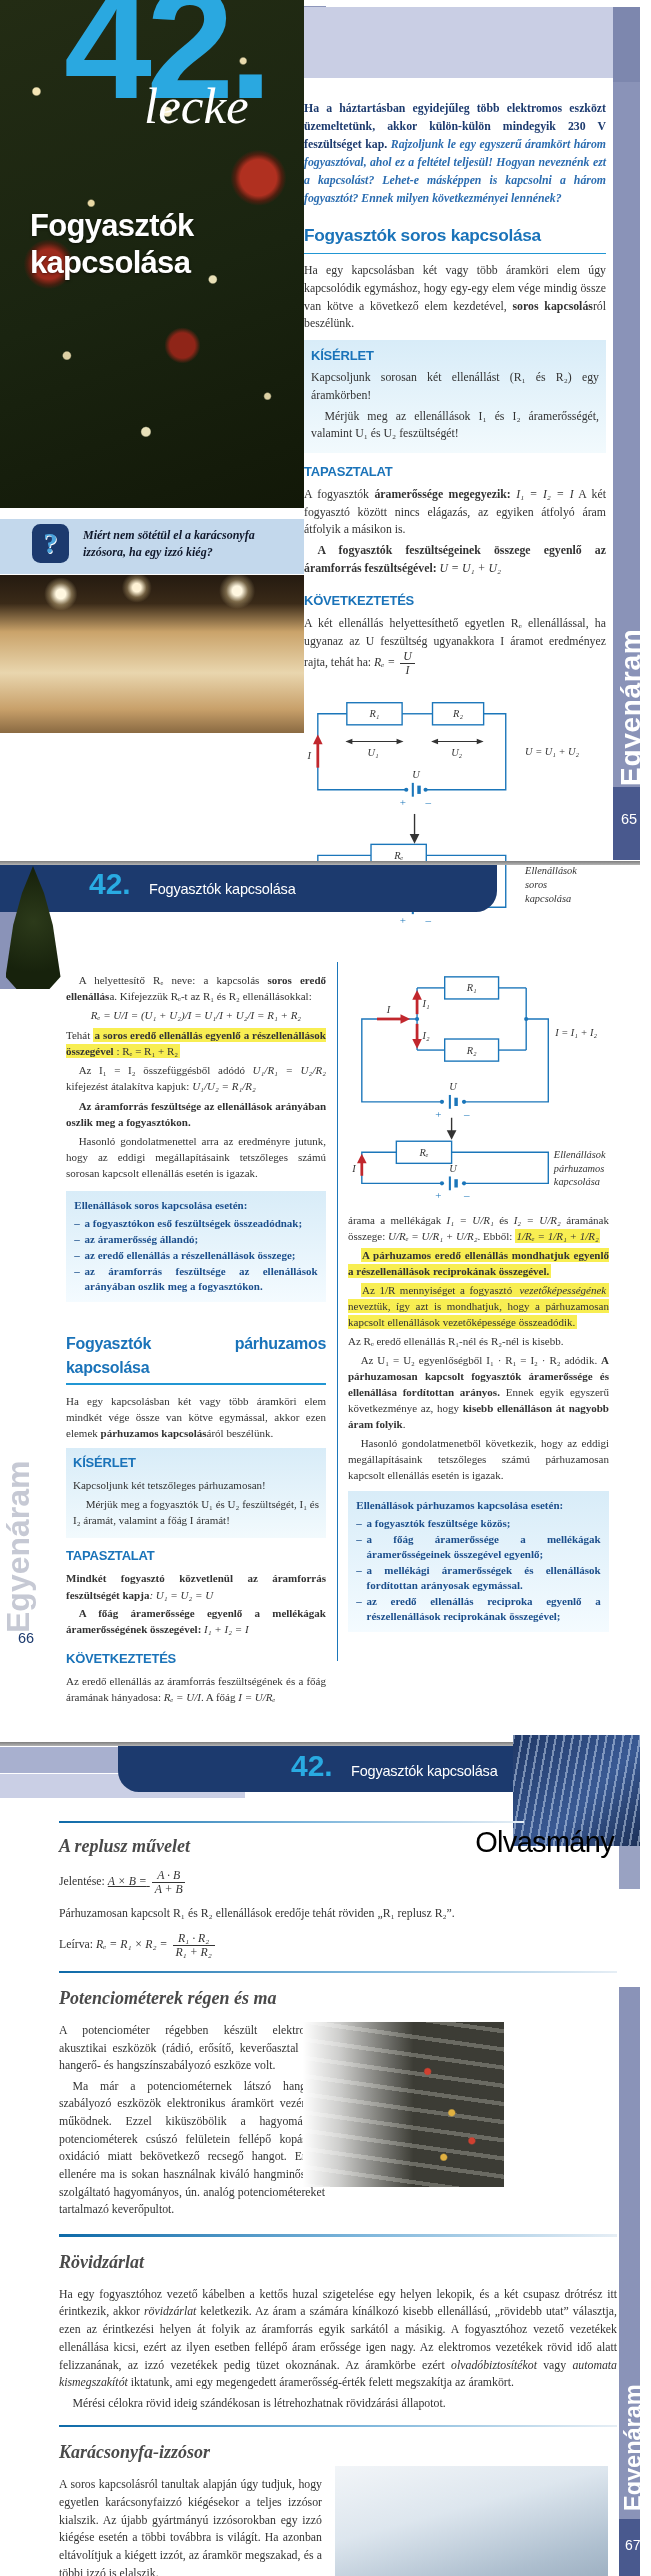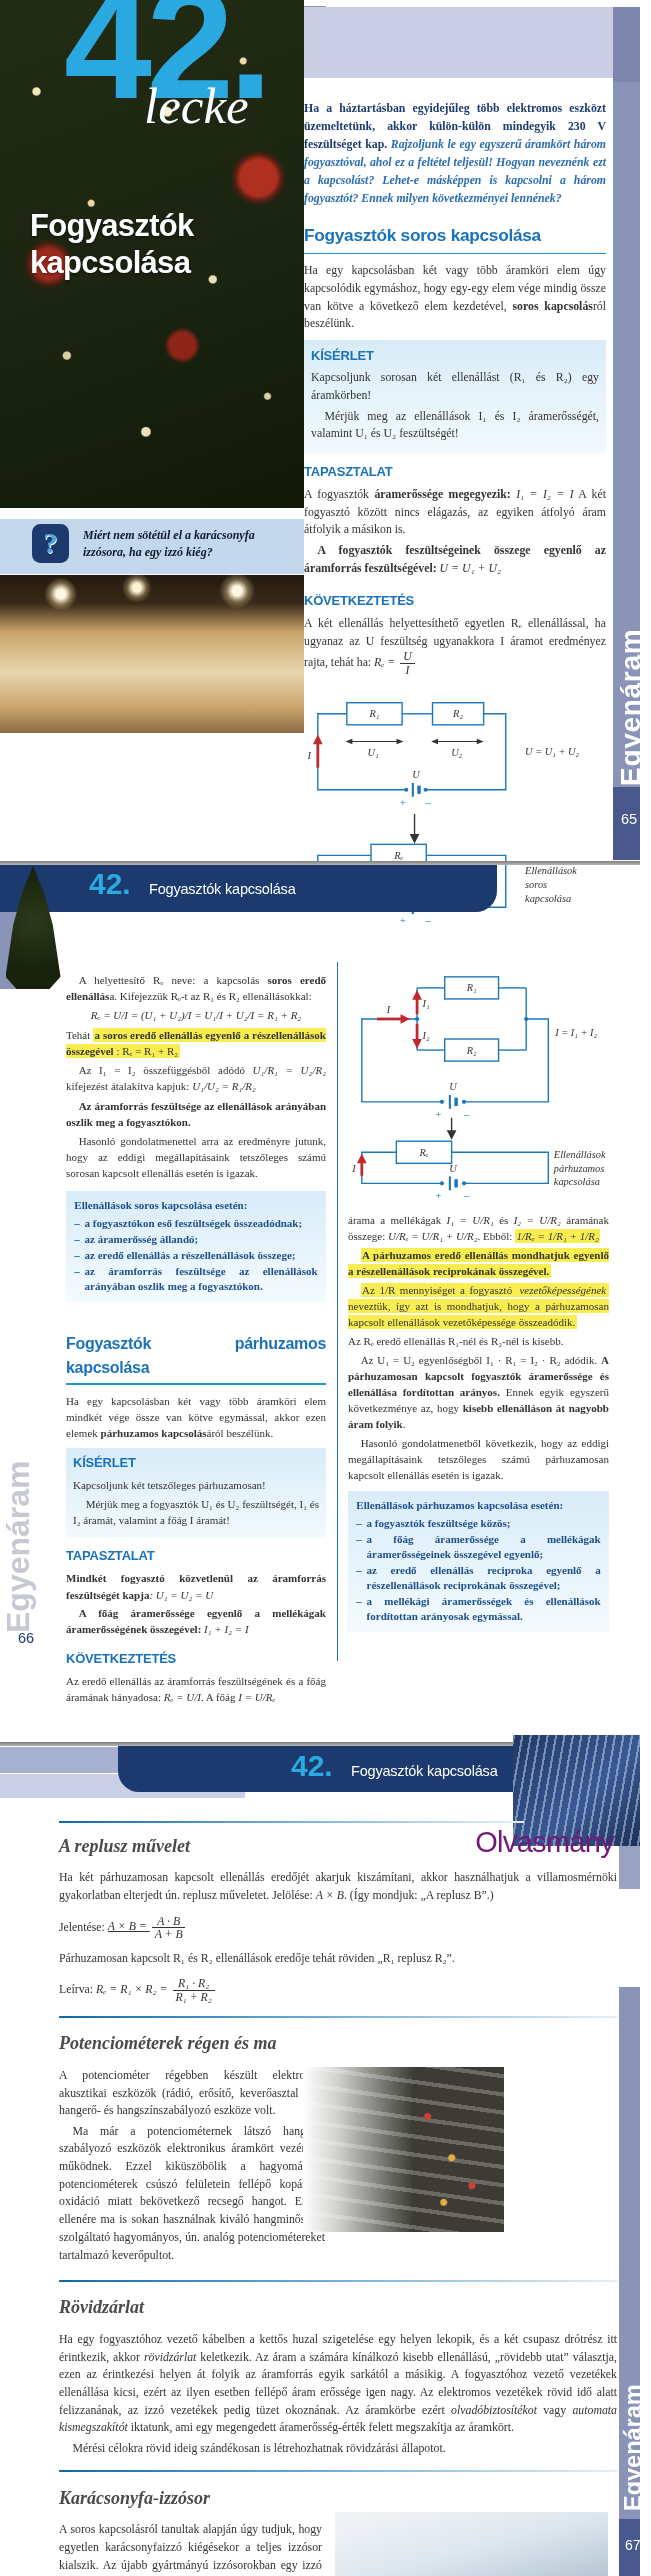--- a/index.html
+++ b/index.html
@@ -344,51 +344,48 @@
     <div class="sumbox">
       <div>Ellenállások párhuzamos kapcsolása esetén:</div>
       <ul>
         <li>
             <span>a fogyasztók feszültsége közös;</span>
           </li>
         <li>
             <span>a főág áramerőssége a mellékágak áramerősségeinek összegével egyenlő;</span>
           </li>
         <li>
+            <span>a mellékági áramerősségek és ellenállások fordítottan arányosak egymással.</span>
+          </li>
+        <li>
             <span>az eredő ellenállás reciproka egyenlő a részellenállások reciprokának összegével;</span>
-          </li>
-        <li>
-            <span>a mellékági áramerősségek és ellenállások fordítottan arányosak egymással.</span>
           </li>
       </ul>
     </div>
   </div>
 
   <div class="abs" style="left:0;top:1742px;width:652px;height:4.2px;background:linear-gradient(180deg,#7e7e7e,#b5b5b5);"></div>
   <div class="abs" style="left:0;top:1747px;width:285px;height:26px;background:#a8b0cf;"></div>
   <div class="abs" style="left:0;top:1774px;width:245px;height:23.5px;background:#cacfe5;"></div>
   <div class="abs" style="left:118px;top:1746px;width:534px;height:46px;background:#1c3a6e;border-radius:0 0 0 21px;"></div>
   <div class="abs sans" style="left:291px;top:1749px;font-size:30px;font-weight:bold;color:#29abe2;">42.</div>
   <div class="abs sans" style="left:351px;top:1763px;font-size:14.5px;color:#fff;letter-spacing:-0.2px;">Fogyasztók kapcsolása</div>
   <div class="abs mixer-photo" style="left:513px;top:1735px;width:138px;height:111px;"></div>
   <div class="abs" style="left:619px;top:1846px;width:32.5px;height:43px;background:#99a2c2;"></div>
 
-  <div class="abs sans" style="left:325px;top:1826px;width:289px;text-align:right;font-size:29px;color:#701a75;letter-spacing:-0.7px;">Olvasmány</div>
+  <div class="abs sans" style="left:325px;top:1826px;width:289px;text-align:right;font-size:29px;color:#000000;letter-spacing:-0.7px;">Olvasmány</div>
 
   <div class="abs" style="left:619px;top:1987px;width:32.5px;height:533px;background:#8a93b8;"></div>
   <div class="abs vtext sans" style="left:620px;top:2234px;height:277px;width:29px;color:#fff;font-size:23.5px;font-weight:bold;">Egyenáram</div>
   <div class="abs" style="left:619px;top:2519px;width:32.5px;height:57px;background:#49598e;"></div>
   <div class="abs sans" style="left:625px;top:2537px;color:#fff;font-size:14px;">67</div>
 
   <div class="abs t17 just" style="left:59px;top:1814px;width:558px;">
     <div class="rule-grad" style="margin:7px 0 9.7px 0;width:465px;"></div>
     <div class="serifhead">A replusz művelet</div>
-    <p>
-      <span>Ha két párhuzamosan kapcsolt ellenállás eredőjét akarjuk kiszámítani, akkor használhatjuk a villamosmérnöki gyakorlatban elterjedt ún. replusz műveletet. Jelölése: </span><span class="fm">A × B</span><span>. (Így mondjuk: „A replusz B”.)</span>
-    </p>
     <p style="margin:9.7px 0;">
       <span>Jelentése:</span>
       <span class="fm" style="white-space:nowrap;text-decoration:underline;">
         <span>A × B =</span>
         <span class="frac"><span class="num">A · B</span><span class="den">A + B</span></span>
       </span>
     </p>
     <p>Párhuzamosan kapcsolt R₁ és R₂ ellenállások eredője tehát röviden „R₁ replusz R₂”.</p>
     <p style="margin:9.7px 0 2.8px 0;">
       <span>Leírva:</span>

